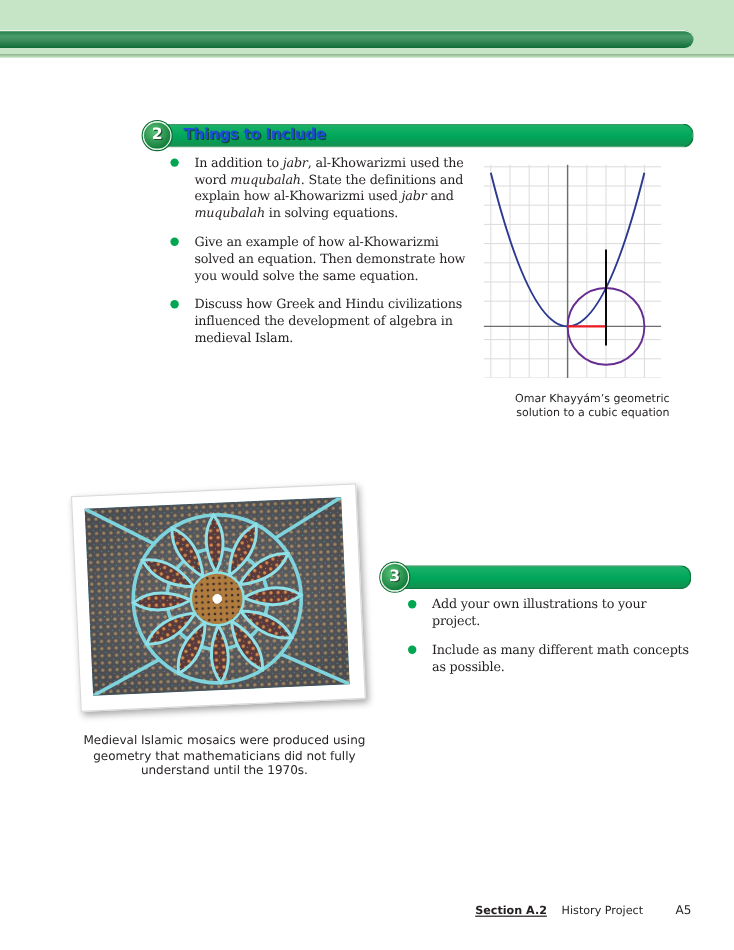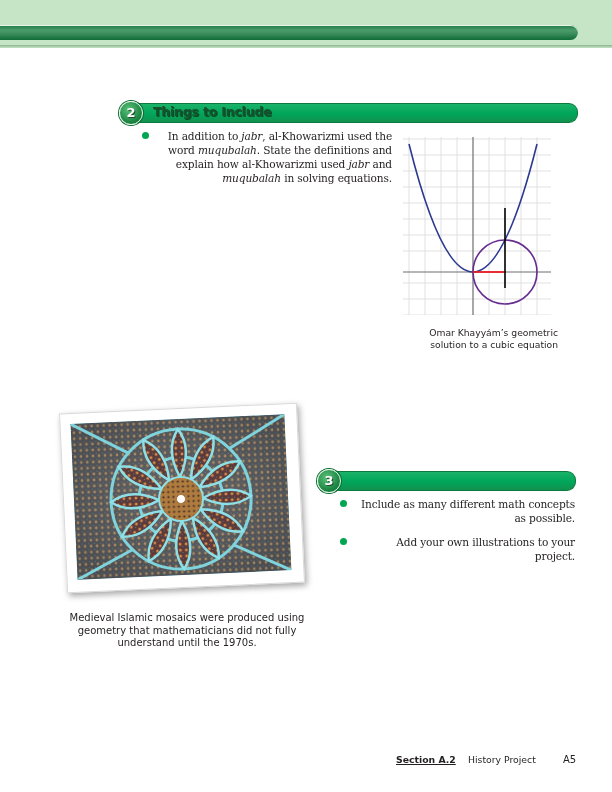--- a/index.html
+++ b/index.html
@@ -40,33 +40,32 @@
     border-radius: 50%;
     background: radial-gradient(circle at 40% 35%, #5cc27a, #16803e 70%);
     border: 1px solid #e6f4e6;
     box-shadow: 0 0 0 1px #0c6a32;
     color: #ffffff; font-family: "DejaVu Sans", sans-serif; font-weight: bold;
     font-size: 13px; line-height: 22px; text-align: center;
     text-shadow: 1px 1px 0 #1b4d2c;
   }
   .sec-title {
     position: absolute; left: 34px; top: 2px;
-    color: #14532d; font-family: "DejaVu Sans", sans-serif; font-weight: bold;
+    color: #1d4ed8; font-family: "DejaVu Sans", sans-serif; font-weight: bold;
     font-size: 12.5px; line-height: 16px;
     text-shadow: 1px 1px 0 #0a4d26;
     letter-spacing: -0.2px;
   }
 
   
   .blist { position: absolute; margin: 0; padding: 0; list-style: none; }
   .blist li {
     position: relative; padding-left: 20px; margin-bottom: 10px;
     font-size: 10.6px; line-height: 14px; color: #231f20;
     letter-spacing: -0.15px;
-    text-align: right;
   }
   .blist li .dot {
     position: absolute; left: 0; top: 3px; width: 7px; height: 7px;
     border-radius: 50%; background: #00a651;
   }
   .blist li i { font-style: italic; }
 
   
   .graph {
     position: absolute; left: 403px; top: 137px; width: 148px; height: 178px;
@@ -113,20 +112,22 @@
 </div>
 
 <div class="sec-header" style="left:119px; top:102px; width:459px;">
   <div class="sec-bar"></div>
   <div class="sec-num">2</div>
   <div class="sec-title">Things to Include</div>
 </div>
 
 <ul class="blist" id="list2" style="left:142px; top:129px; width:250px;">
     <li><span class="dot"></span><span>In addition to </span><i>jabr</i><span>, al-Khowarizmi used the word </span><i>muqubalah</i><span>. State the definitions and explain how al-Khowarizmi used </span><i>jabr</i><span> and </span><i>muqubalah</i><span> in solving equations.</span></li>
+    <li><span class="dot"></span><span>Give an example of how al-Khowarizmi solved an equation. Then demonstrate how you would solve the same equation.</span></li>
+    <li><span class="dot"></span><span>Discuss how Greek and Hindu civilizations influenced the development of algebra in medieval Islam.</span></li>
   </ul>
 
 <div class="graph">
   <svg width="148" height="178" viewBox="0 0 148 178" xmlns="http://www.w3.org/2000/svg">
     <g stroke="#d9d9d9" stroke-width="0.8">
       <line x1="0" y1="2" x2="148" y2="2"></line>
       <line x1="0" y1="18" x2="148" y2="18"></line>
       <line x1="0" y1="34" x2="148" y2="34"></line>
       <line x1="0" y1="50" x2="148" y2="50"></line>
       <line x1="0" y1="66" x2="148" y2="66"></line>
@@ -209,21 +210,21 @@
   </div>
 </div>
 <div class="photo-caption">Medieval Islamic mosaics were produced using geometry that mathematicians did not fully understand until the 1970s.</div>
 
 <div class="sec-header" style="left:317px; top:470px; width:259px;">
   <div class="sec-bar"></div>
   <div class="sec-num">3</div>
 </div>
 
 <ul class="blist" id="list3" style="left:340px; top:497px; width:235px;">
+    <li><span class="dot"></span><span>Add your own illustrations to your project.</span></li>
     <li><span class="dot"></span><span>Include as many different math concepts as possible.</span></li>
-    <li><span class="dot"></span><span>Add your own illustrations to your project.</span></li>
   </ul>
 
 <div class="footer">
   <span class="f-sec">Section A.2</span>
   <span class="f-title">History Project</span>
   <span class="f-page">A5</span>
 </div>
 
 </body></html>

